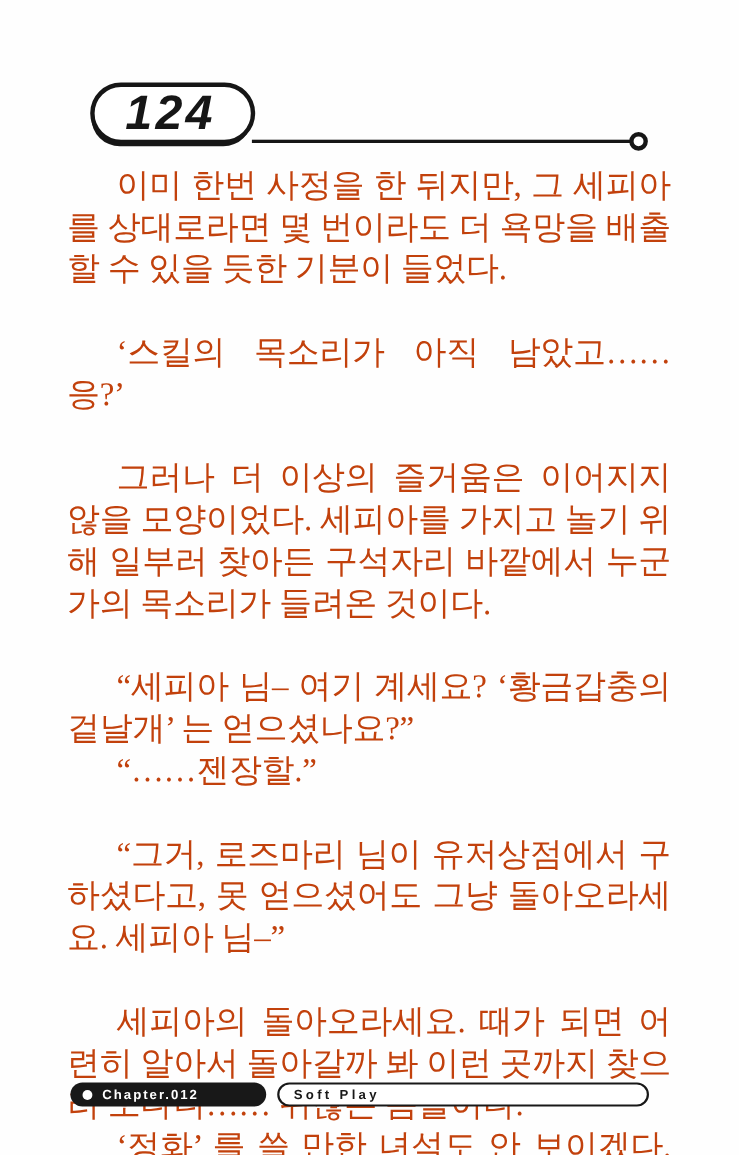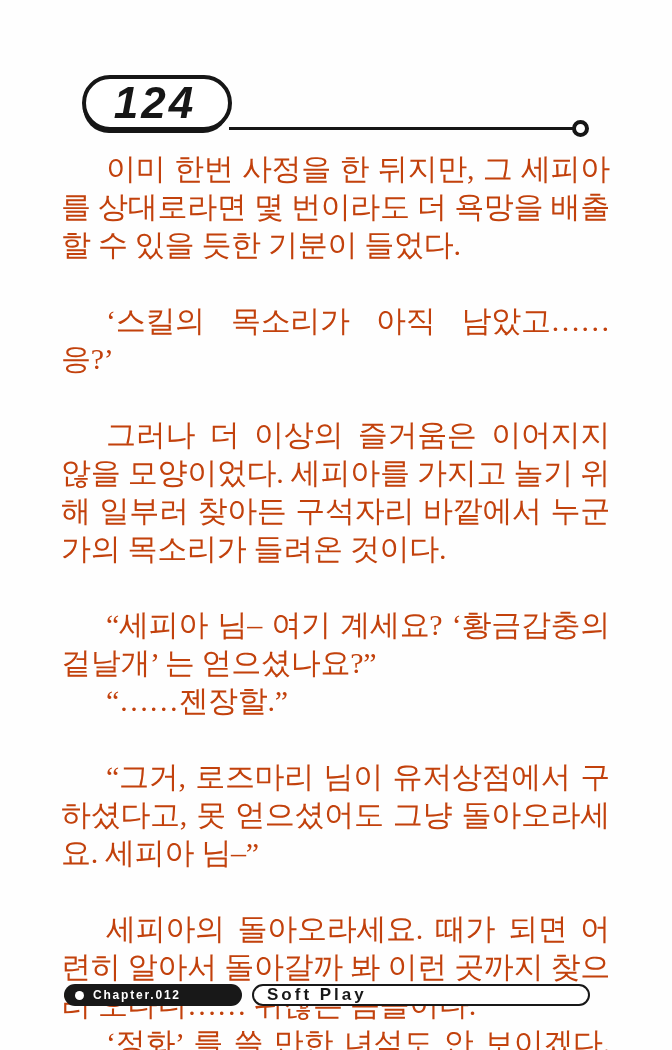--- a/index.html
+++ b/index.html
@@ -90,21 +90,21 @@
     width:338px; height:22px;
     background:#ffffff;
     border:2.5px solid #181818;
     border-radius:12px;
     display:flex; align-items:center;
     padding-left:13px;
     box-sizing:border-box;
   }
   .footer-title .label {
     font-family:"Liberation Sans","DejaVu Sans",sans-serif;
-    font-size:17px; font-weight:bold;
+    font-size:12px; font-weight:bold;
     letter-spacing:3px;
     color:#181818;
     white-space:nowrap;
   }
 </style>
 </head>
 <body>
 
 <div class="page">
 

